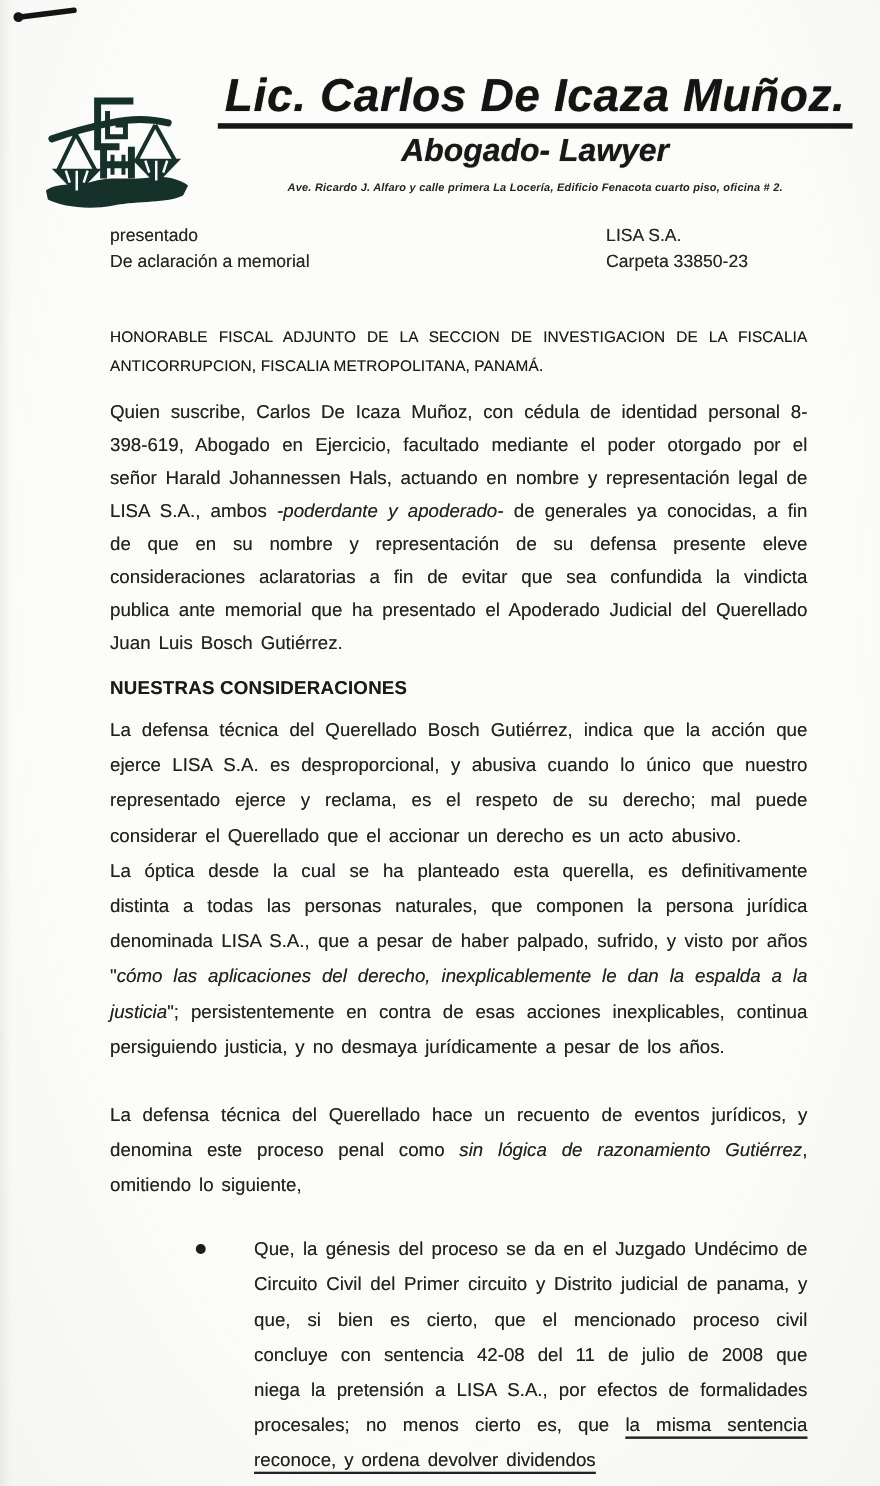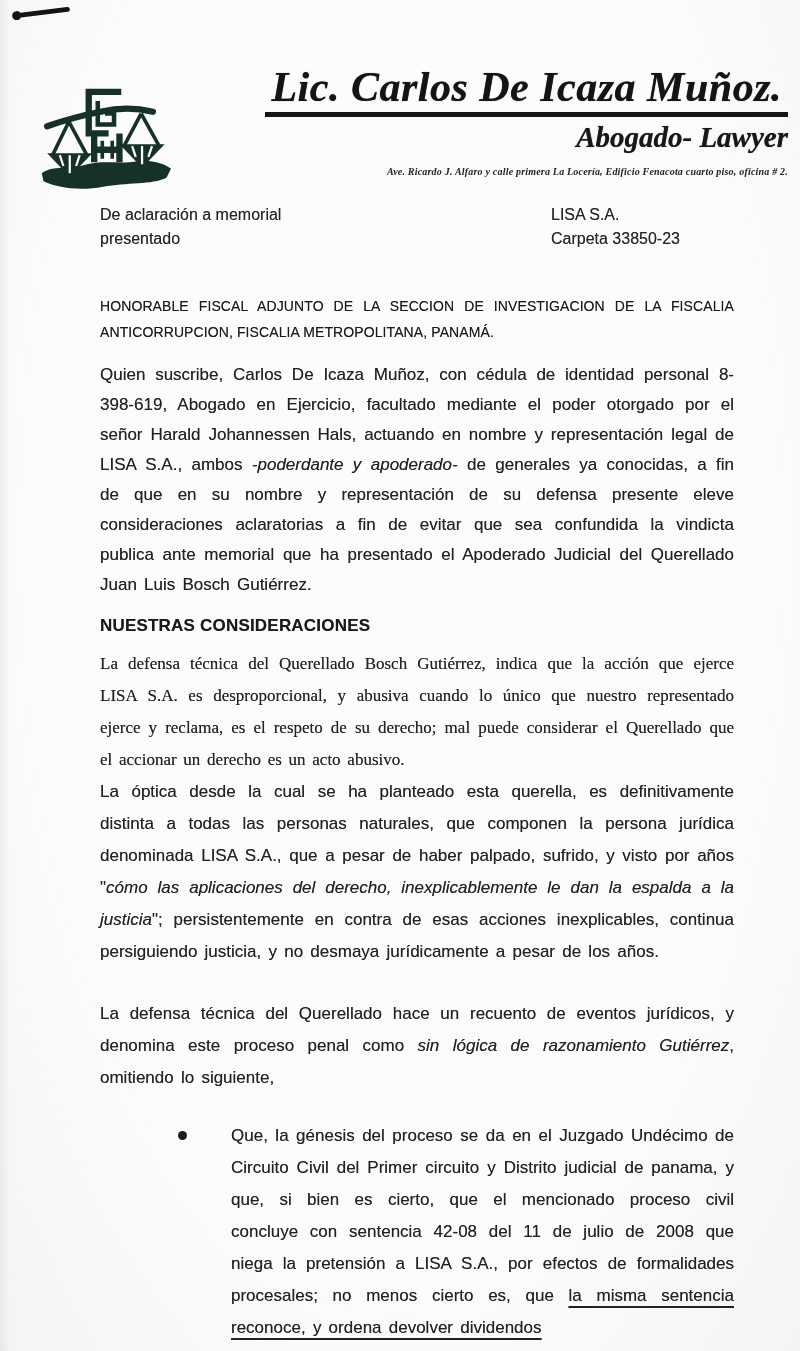--- a/index.html
+++ b/index.html
@@ -37,22 +37,22 @@
     background: #141414;
     border-radius: 50%;
   }
 
   
   .letterhead { position: absolute; left: 0; top: 0; width: 100%; height: 200px; }
   .logo { position: absolute; left: 30px; top: 72px; width: 150px; height: 122px; }
   .head-text {
     position: absolute;
     left: 185px; right: 12px; top: 66px;
-    text-align: right;
-    font-family: Liberation Serif, serif;
+    text-align: center;
+    font-family: Liberation Sans, sans-serif;
   }
   .head-title {
     display: inline-block;
     font-size: 42px;
     font-weight: bold;
     font-style: italic;
     letter-spacing: 0.5px;
     color: #141414;
     line-height: 1.0;
     padding: 0 6px 4px 6px;
@@ -109,21 +109,21 @@
     color: #222;
   }
   .p1 { margin-top: 15px; line-height: 30px; }
   .section-heading {
     margin-top: 16px;
     font-size: 17px;
     font-weight: bold;
     letter-spacing: 0.2px;
     color: #1a1a1a;
   }
-  .p2 { margin-top: 12px; font-family: Liberation Serif, serif; }
+  .p2 { margin-top: 12px; }
   .p4 { margin-top: 30px; }
   .bullet-item {
     margin-top: 26px;
     margin-left: 78px;
     display: flex;
     align-items: flex-start;
     gap: 26px;
   }
   .bullet-dot {
     flex: 0 0 auto;
@@ -172,22 +172,22 @@
     </svg>
     <div class="head-text">
       <h1 class="head-title">Lic. Carlos De Icaza Muñoz.</h1>
       <div class="head-subtitle ink">Abogado- Lawyer</div>
       <div class="head-address">Ave. Ricardo J. Alfaro y calle primera La Locería, Edificio Fenacota cuarto piso, oficina # 2.</div>
     </div>
   </header>
 
   <section class="ref-block">
     <div class="ref-left">
+      <div class="ink">presentado</div>
       <div class="ink">De aclaración a memorial</div>
-      <div class="ink">presentado</div>
     </div>
     <div class="ref-right">
       <div class="ink">LISA S.A.</div>
       <div class="ink">Carpeta 33850-23</div>
     </div>
   </section>
 
   <main class="content">
 
     <p class="addressee ink">HONORABLE FISCAL ADJUNTO DE LA SECCION DE INVESTIGACION DE LA FISCALIA ANTICORRUPCION, FISCALIA METROPOLITANA, PANAMÁ.</p>

